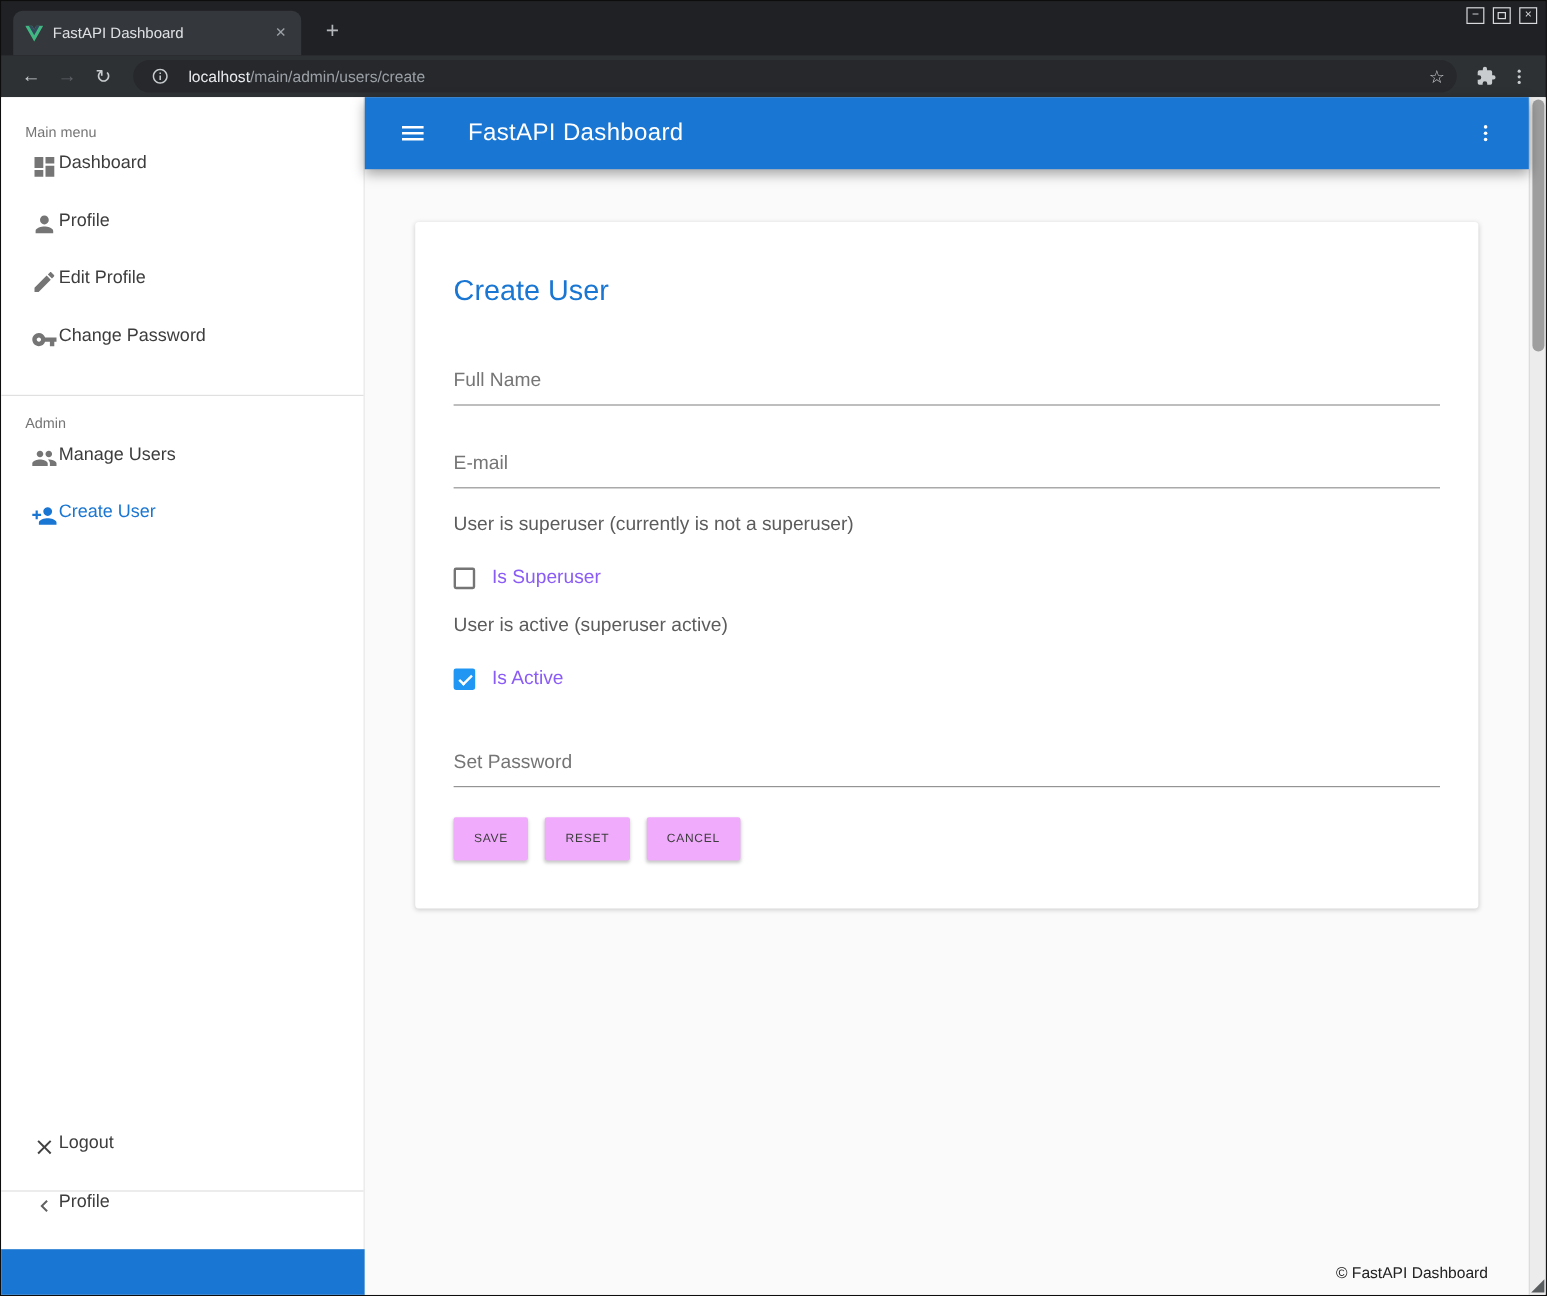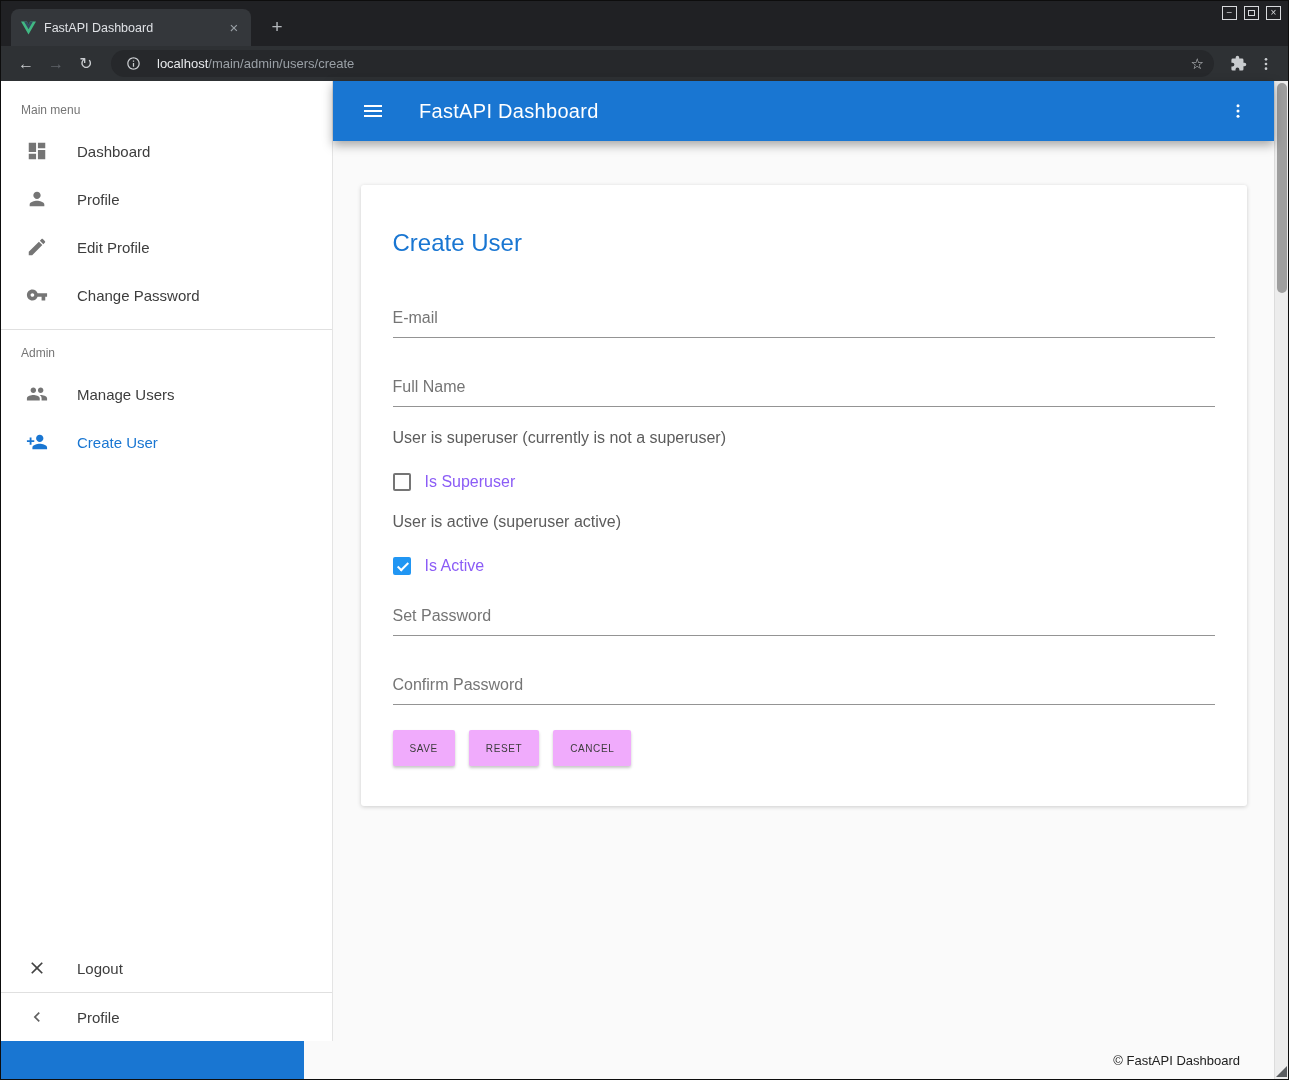--- a/index.html
+++ b/index.html
@@ -26,24 +26,24 @@
   .toolbar-icon { width:24px; height:24px; display:flex; align-items:center; justify-content:center; }
 
   
   .page { flex:1; position:relative; display:flex; flex-direction:column; background:#fafafa; min-height:0; }
   .page-body { flex:1; display:flex; margin-right:14px; min-height:0; }
   .page-footer { height:38px; display:flex; margin-right:14px; flex-shrink:0; }
   .footer-left { width:303px; background:#1976d2; }
   .footer-main { flex:1; background:#fafafa; display:flex; align-items:center; justify-content:flex-end; padding-right:34px; font-size:13px; color:#212121; }
 
   
-  .sidebar { width:332px; background:#ffffff; border-right:1px solid #e4e4e4; display:flex; flex-direction:column; }
+  .sidebar { width:303px; background:#ffffff; border-right:1px solid #e4e4e4; display:flex; flex-direction:column; }
   .section-label { padding:22px 20px 10px; font-size:12px; color:#757575; }
   .section-label.admin { padding-top:16px; }
-  .nav-item { height:48px; display:flex; align-items:center; padding-left:24px; gap:28px; cursor:pointer; }
+  .nav-item { height:48px; display:flex; align-items:flex-start; padding-left:24px; cursor:pointer; }
   .nav-item .ico { width:24px; height:24px; flex-shrink:0; display:flex; align-items:center; justify-content:center; }
   .nav-item .ico svg { fill:#757575; }
   .nav-item .lbl { font-size:15px; color:#3d3d3d; }
   .nav-item.active .lbl { color:#1976d2; }
   .nav-item.active .ico svg { fill:#1976d2; }
   .side-divider { height:1px; background:#e0e0e0; margin-top:10px; }
   .side-spacer { flex:1; }
   .divider-thin { height:1px; background:#e0e0e0; }
 
   
@@ -61,21 +61,21 @@
   .field + .field { margin-top:40px; }
   .field input { width:100%; border:none; outline:none; background:transparent; font-size:16px; color:#212121; padding:0 0 10px; border-bottom:1px solid #949494; font-family:"Liberation Sans","DejaVu Sans",sans-serif; }
   .field input::placeholder { color:#757575; opacity:1; }
 
   .hint { margin-top:22px; font-size:16px; color:#5c5c5c; }
   .cb-row { margin-top:26px; display:flex; align-items:center; gap:14px; cursor:pointer; }
   .cb { width:18px; height:18px; border:2px solid #757575; border-radius:2px; position:relative; flex-shrink:0; background:#fff; }
   .cb.checked { background:#2196f3; border-color:#2196f3; }
   .cb.checked::after { content:""; position:absolute; left:5px; top:1px; width:4px; height:9px; border:solid #fff; border-width:0 2px 2px 0; transform:rotate(45deg); }
   .cb-label { font-size:16px; color:#8b5cf6; }
-  .field.pw { margin-top:32px; }
+  .field.pw { margin-top:52px; }
 
   .btn-row { margin-top:25px; display:flex; gap:14px; }
   .btn { height:36px; padding:0 17px; background:#f0abfc; border:none; border-radius:2px; box-shadow:0 2px 3px rgba(0,0,0,0.22); font-size:10px; font-weight:500; color:#3c3c3c; letter-spacing:0.6px; font-family:"Liberation Sans","DejaVu Sans",sans-serif; cursor:pointer; }
 
   
   .scrollbar { position:absolute; top:0; right:0; bottom:0; width:14px; background:#ececec; border-left:1px solid #dcdcdc; }
   .scroll-thumb { position:absolute; top:2px; left:2px; width:10px; height:210px; background:#9e9e9e; border-radius:5px; }
   .resize-grip { position:absolute; right:1px; bottom:2px; width:0; height:0; border-left:11px solid transparent; border-bottom:11px solid #5a5d60; }
 </style>
 </head>
@@ -236,46 +236,43 @@
                 </g>
               </svg>
           </span>
         </header>
 
         <div class="content">
           <div class="card">
             <div class="card-title">Create User</div>
 
             <div class="field">
+              <input type="text" placeholder="Full Name" style="">
+            </div>
+
+            <div class="field">
               <input type="text" placeholder="E-mail" style="">
-            </div>
-
-            <div class="field">
-              <input type="text" placeholder="Full Name" style="">
             </div>
 
             <div class="hint">User is superuser (currently is not a superuser)</div>
             <div class="cb-row">
               <span class="cb"></span>
               <span class="cb-label">Is Superuser</span>
             </div>
 
             <div class="hint">User is active (superuser active)</div>
             <div class="cb-row">
               <span class="cb checked"></span>
               <span class="cb-label">Is Active</span>
             </div>
 
             <div class="field pw">
               <input type="text" placeholder="Set Password" style="">
             </div>
 
-            <div class="field">
-              <input type="text" placeholder="Confirm Password" style="">
-            </div>
 
             <div class="btn-row">
               <button class="btn">SAVE</button>
               <button class="btn">RESET</button>
               <button class="btn">CANCEL</button>
             </div>
           </div>
         </div>
       </div>
     </div>

